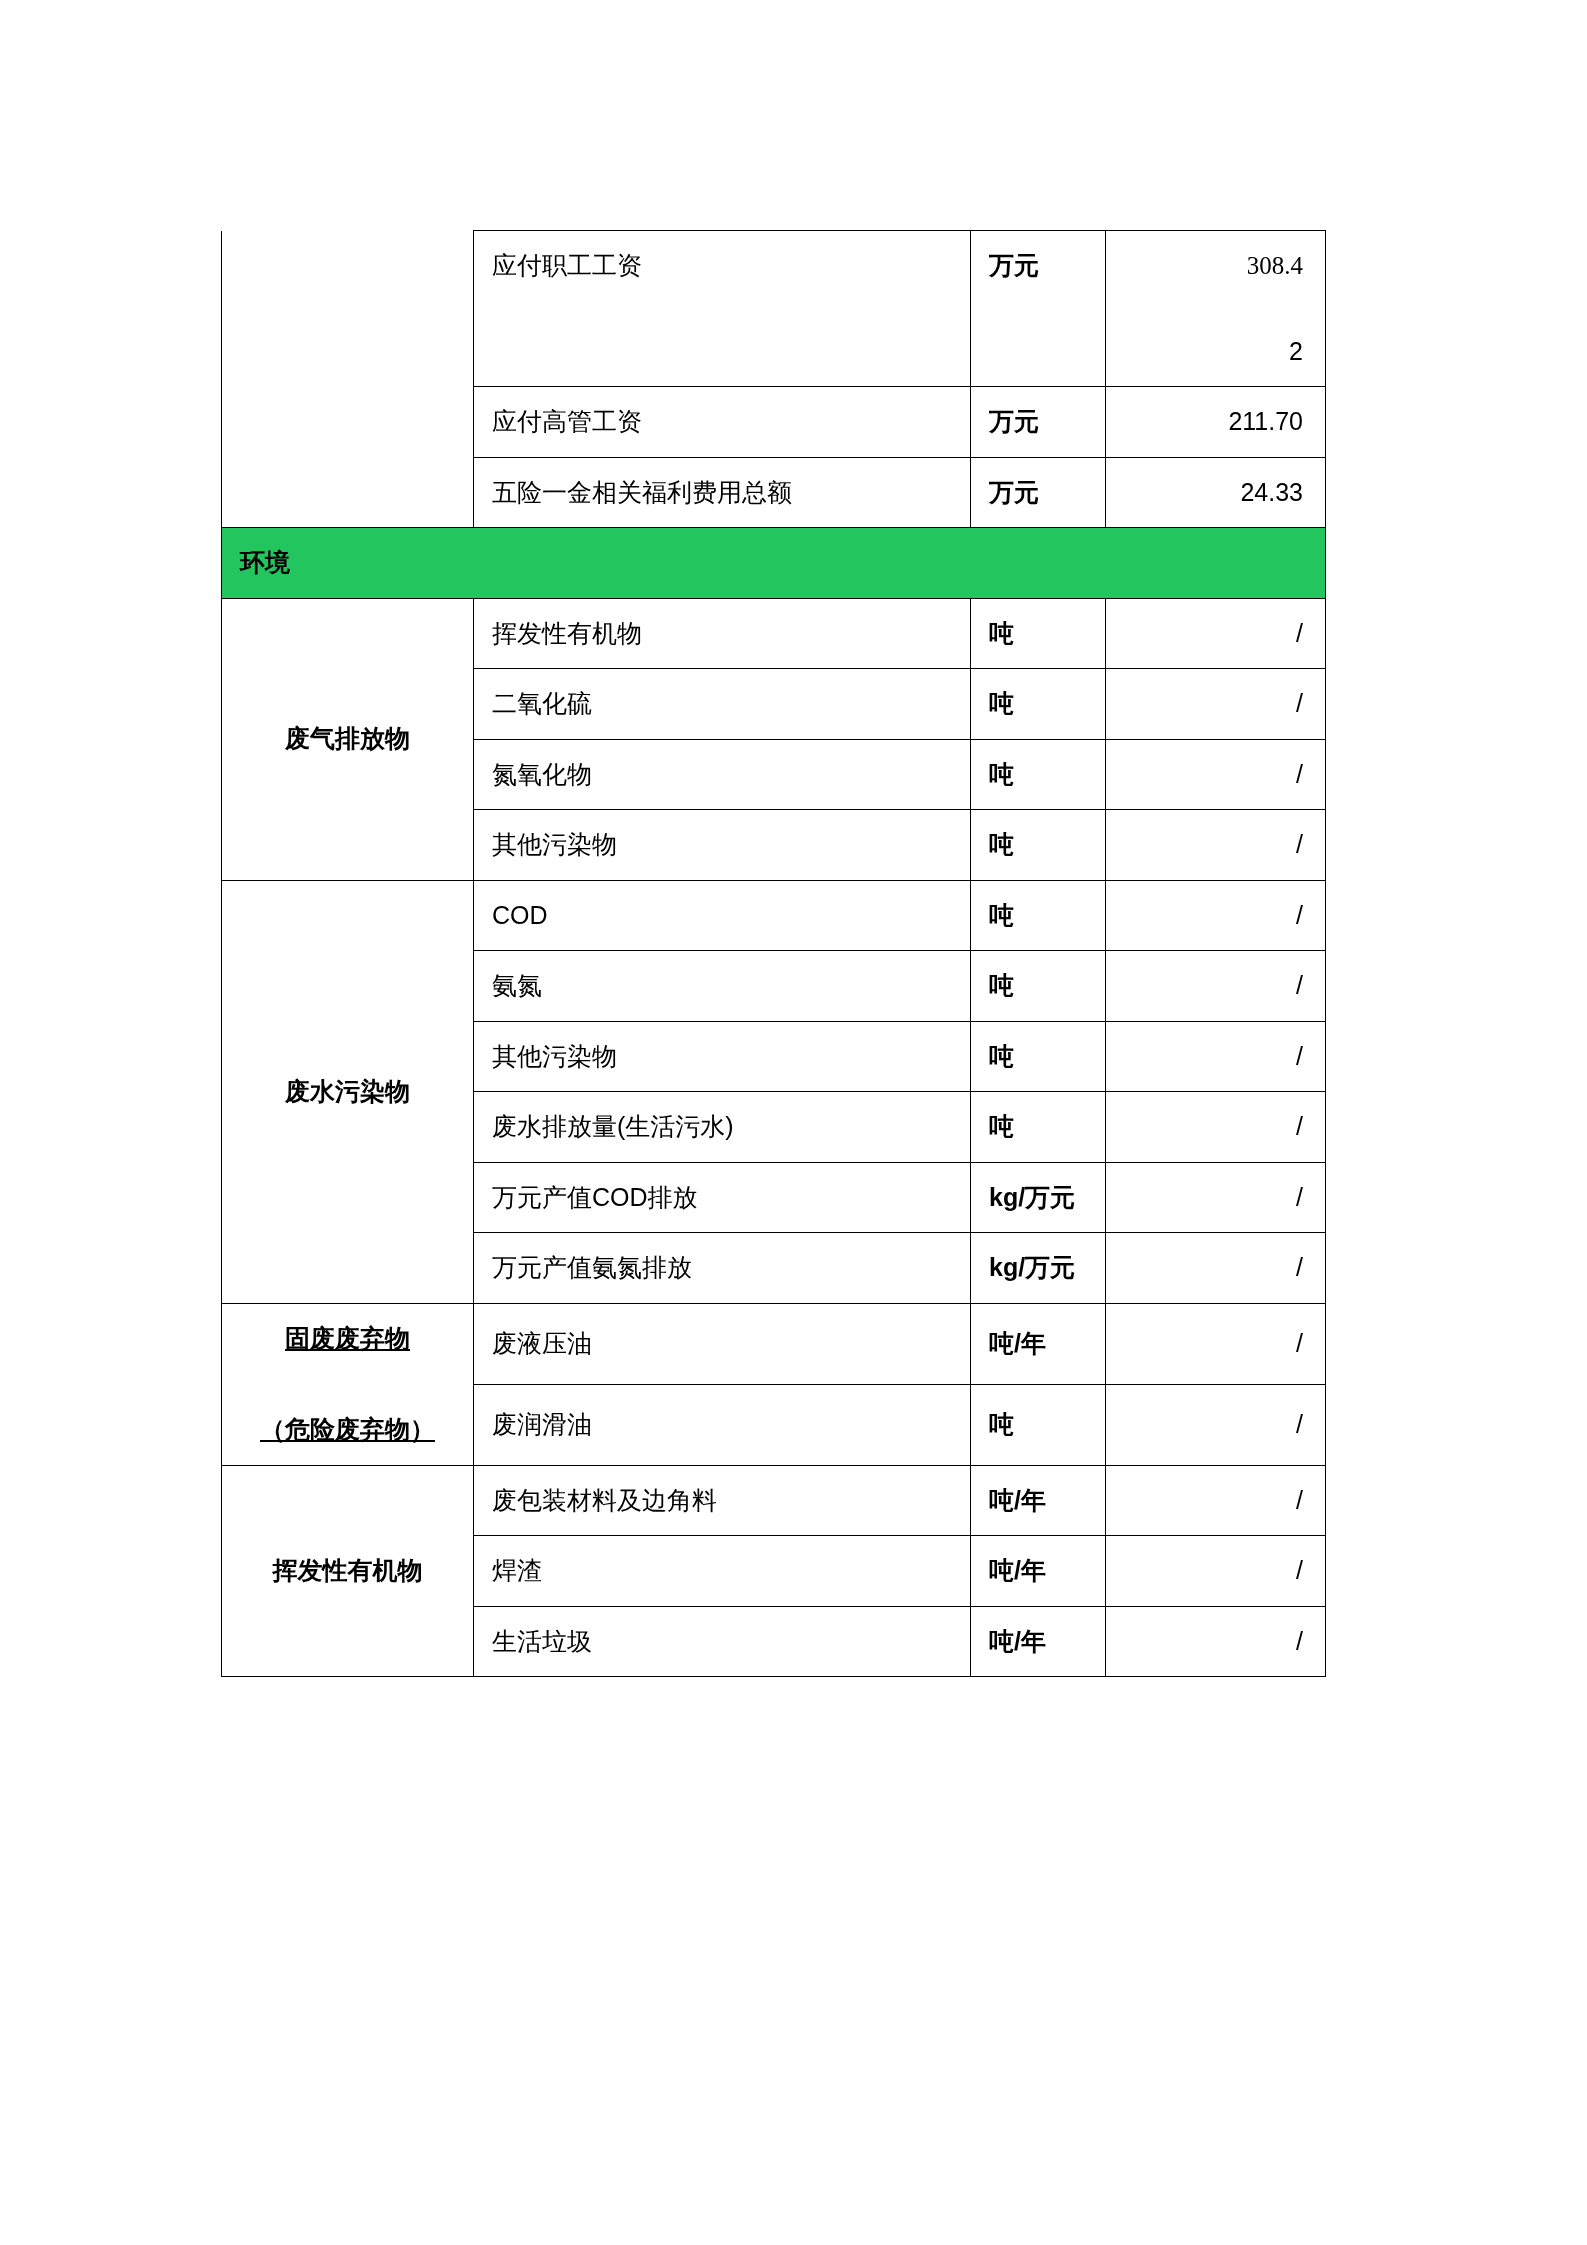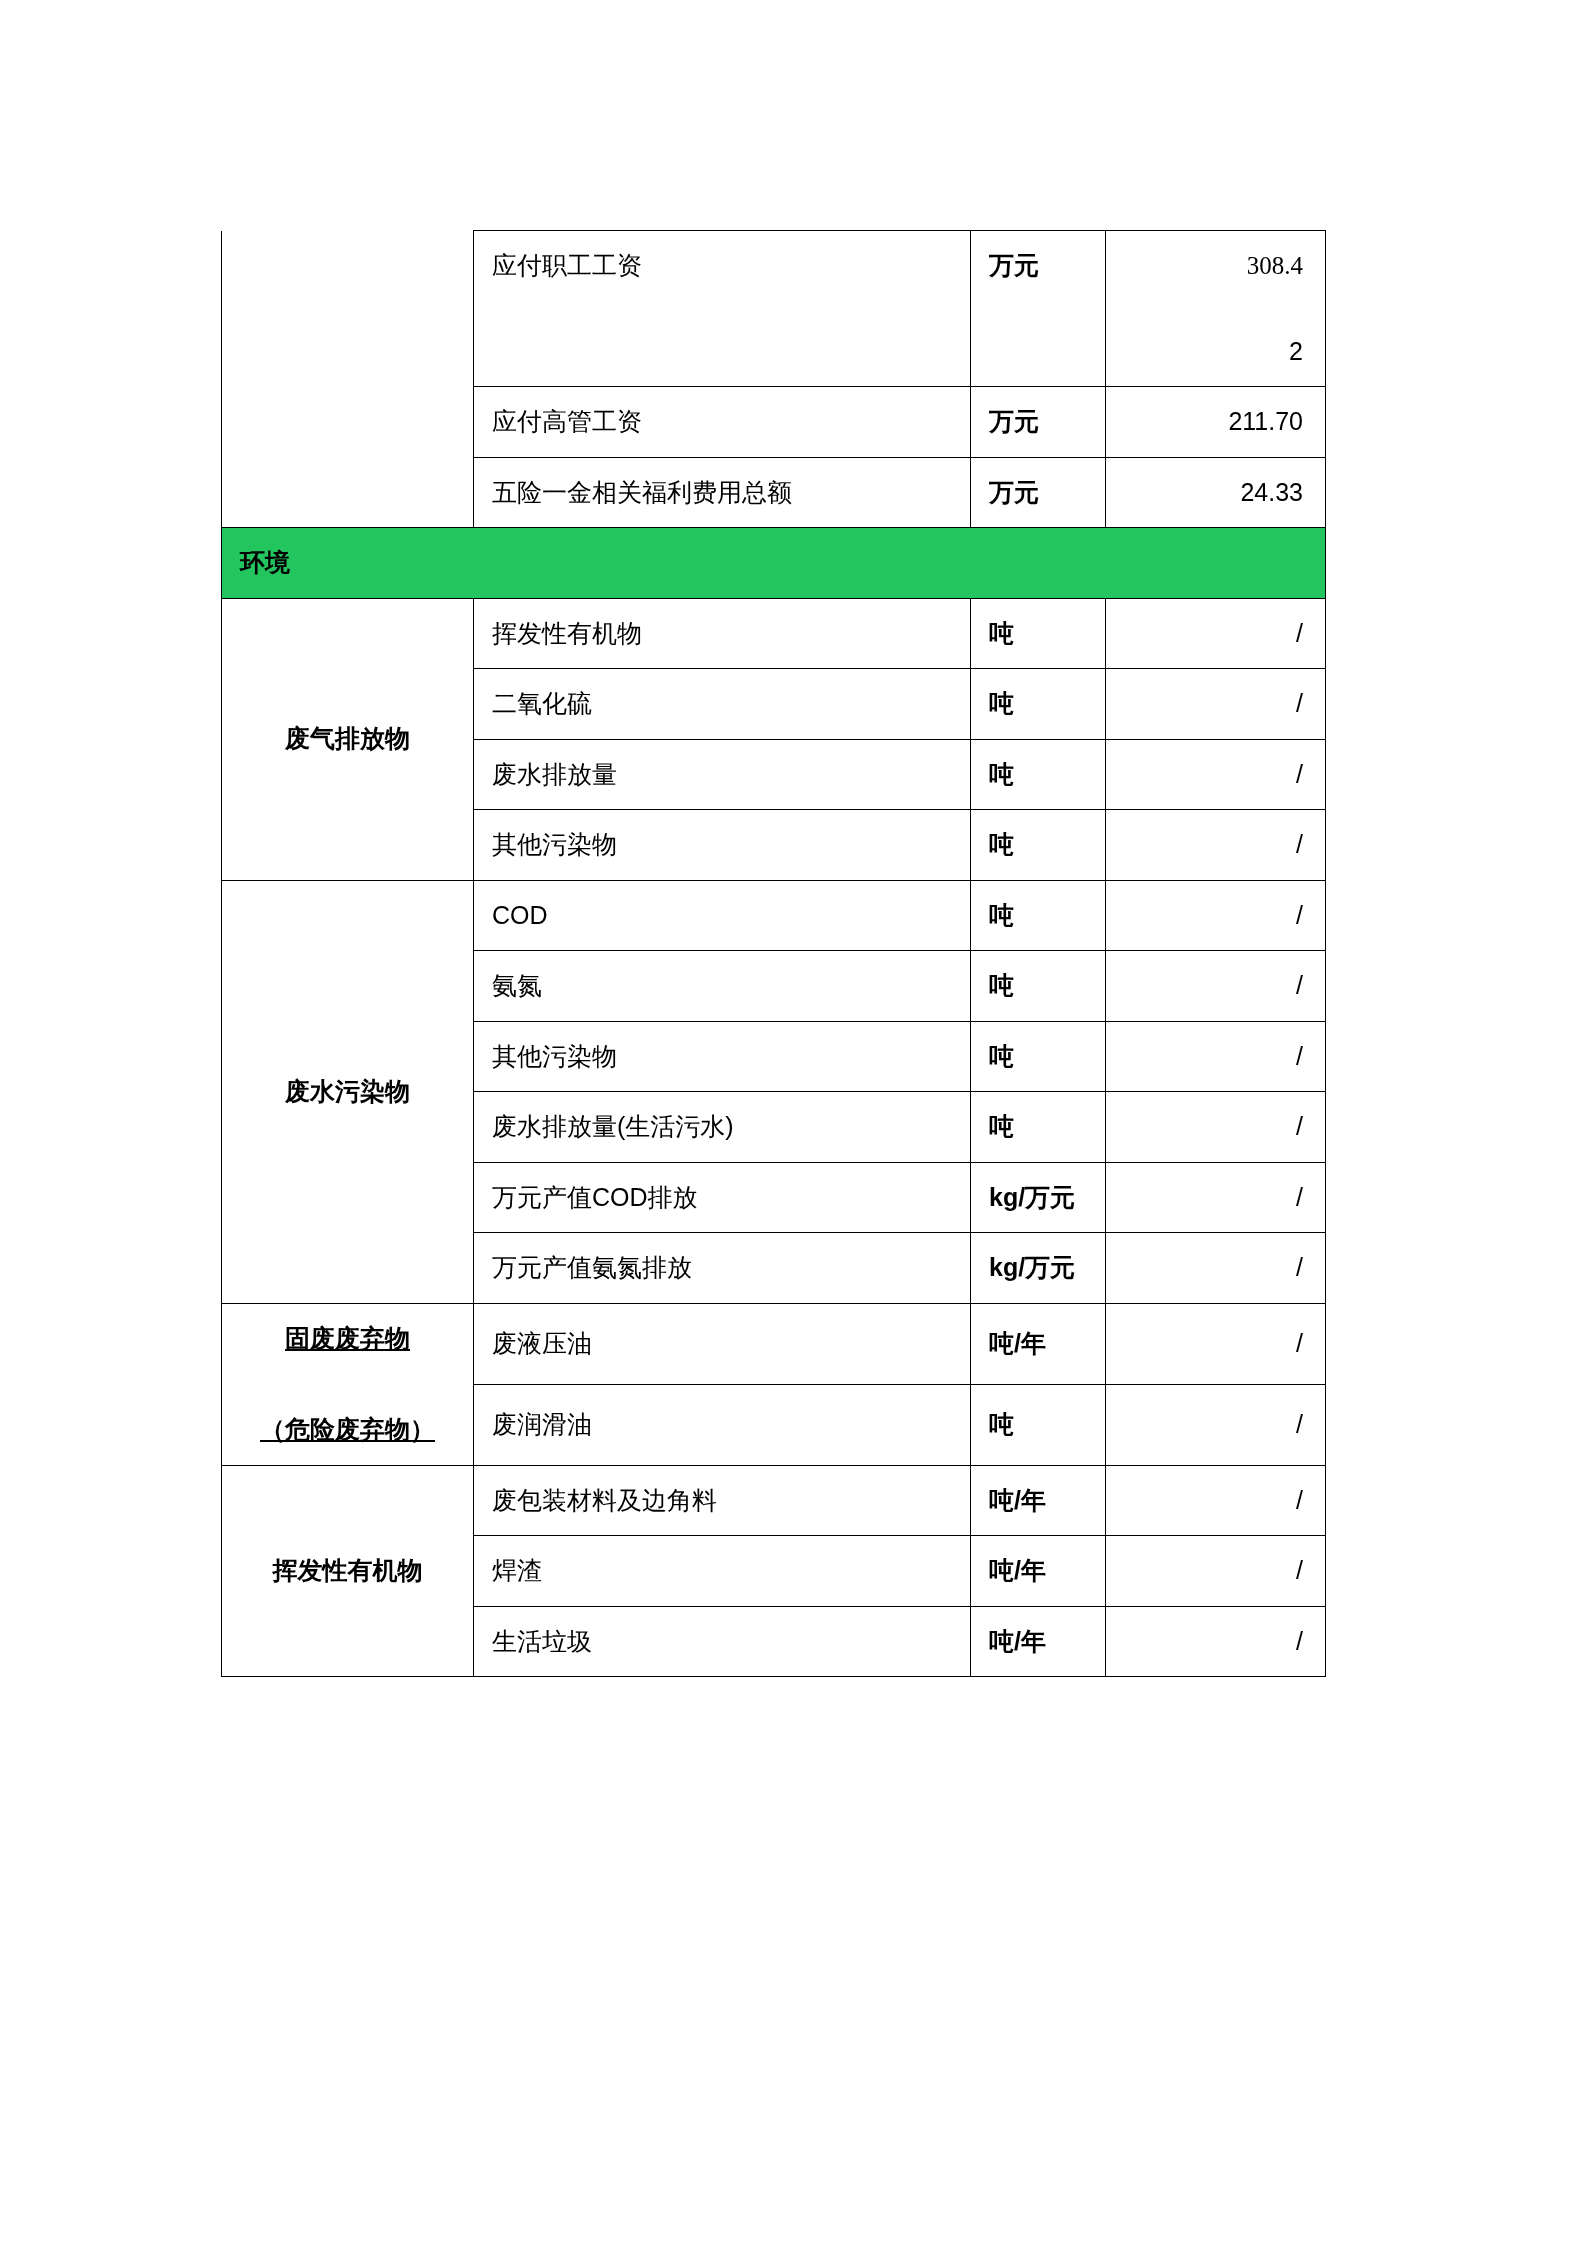--- a/index.html
+++ b/index.html
@@ -133,21 +133,21 @@
         <td class="item-cell">挥发性有机物</td>
         <td class="unit-cell">吨</td>
         <td class="value-slash">/</td>
       </tr>
       <tr>
         <td class="item-cell">二氧化硫</td>
         <td class="unit-cell">吨</td>
         <td class="value-slash">/</td>
       </tr>
       <tr>
-        <td class="item-cell">废水排放量</td>
+        <td class="item-cell">氮氧化物</td>
         <td class="unit-cell">吨</td>
         <td class="value-slash">/</td>
       </tr>
       <tr>
         <td class="item-cell">其他污染物</td>
         <td class="unit-cell">吨</td>
         <td class="value-slash">/</td>
       </tr>
 
       <tr>

